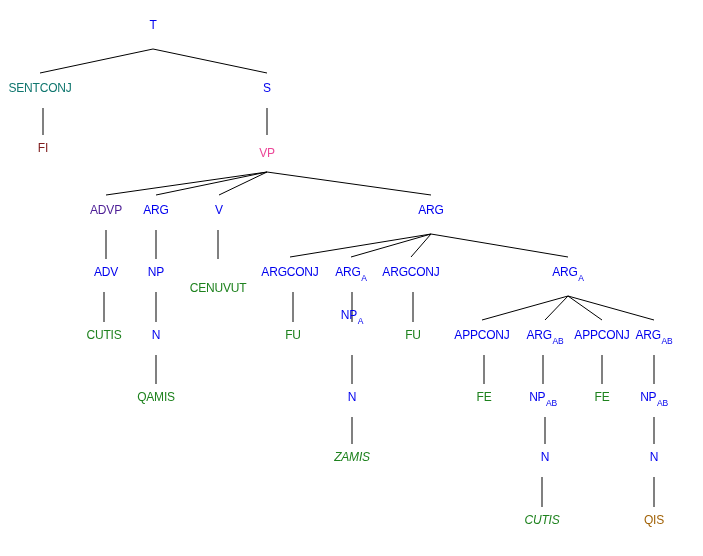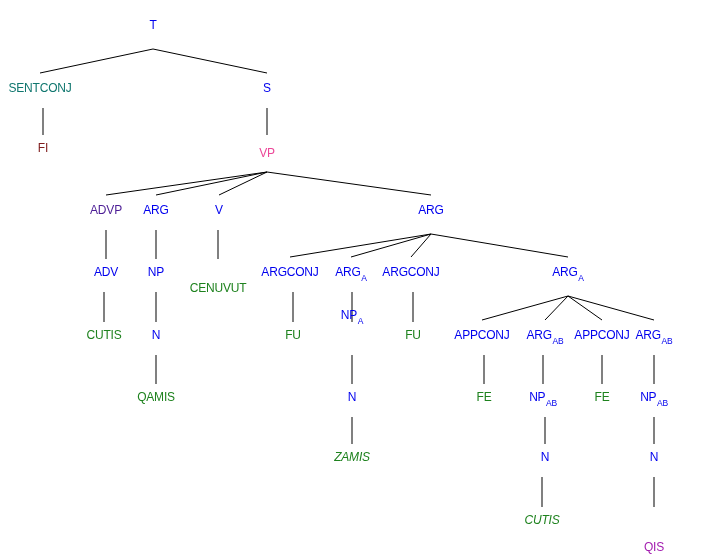--- a/index.html
+++ b/index.html
@@ -96,15 +96,15 @@
       <div class="node leaf" style="left: 156px; top: 397px; color: rgb(30, 130, 30);"><span>QAMIS</span></div>
       <div class="node phrase" style="left: 352px; top: 397px; color: rgb(0, 0, 238);"><span>N</span></div>
       <div class="node leaf" style="left: 484px; top: 397px; color: rgb(30, 130, 30);"><span>FE</span></div>
       <div class="node phrase" style="left: 543px; top: 397px; color: rgb(0, 0, 238);"><span>NP</span><span class="sub">AB</span></div>
       <div class="node leaf" style="left: 602px; top: 397px; color: rgb(30, 130, 30);"><span>FE</span></div>
       <div class="node phrase" style="left: 654px; top: 397px; color: rgb(0, 0, 238);"><span>NP</span><span class="sub">AB</span></div>
       <div class="node leaf" style="left: 352px; top: 457px; color: rgb(30, 130, 30); font-style: italic;"><span>ZAMIS</span></div>
       <div class="node phrase" style="left: 545px; top: 457px; color: rgb(0, 0, 238);"><span>N</span></div>
       <div class="node phrase" style="left: 654px; top: 457px; color: rgb(0, 0, 238);"><span>N</span></div>
       <div class="node leaf" style="left: 542px; top: 520px; color: rgb(30, 130, 30); font-style: italic;"><span>CUTIS</span></div>
-      <div class="node leaf" style="left: 654px; top: 547px; color: #a21caf;"><span>QIS</span></div>
+      <div class="node leaf" style="left: 654px; top: 520px; color: #a16207;"><span>QIS</span></div>
     </div>
 </div>
 
 </body></html>

